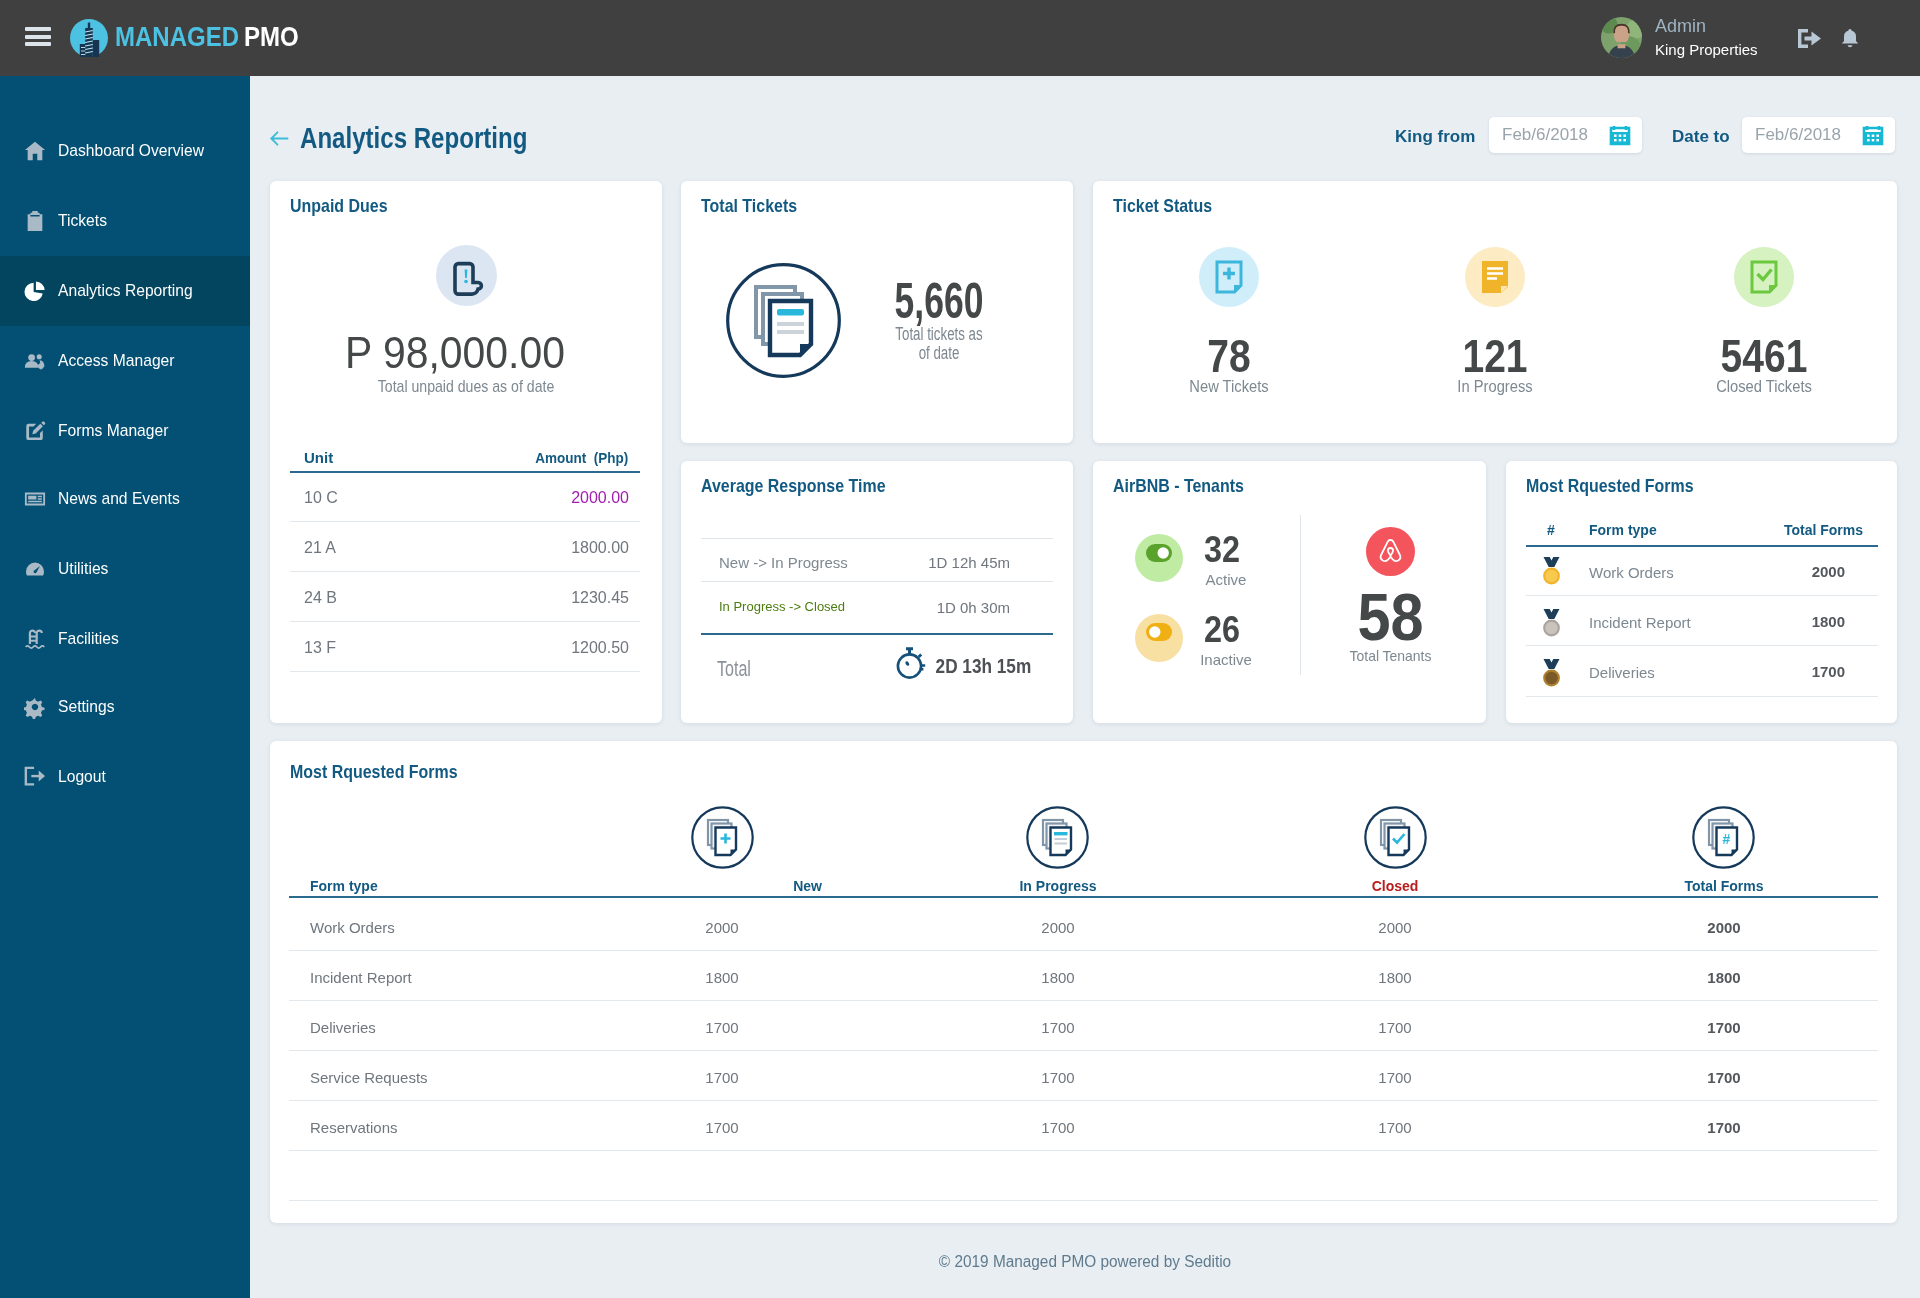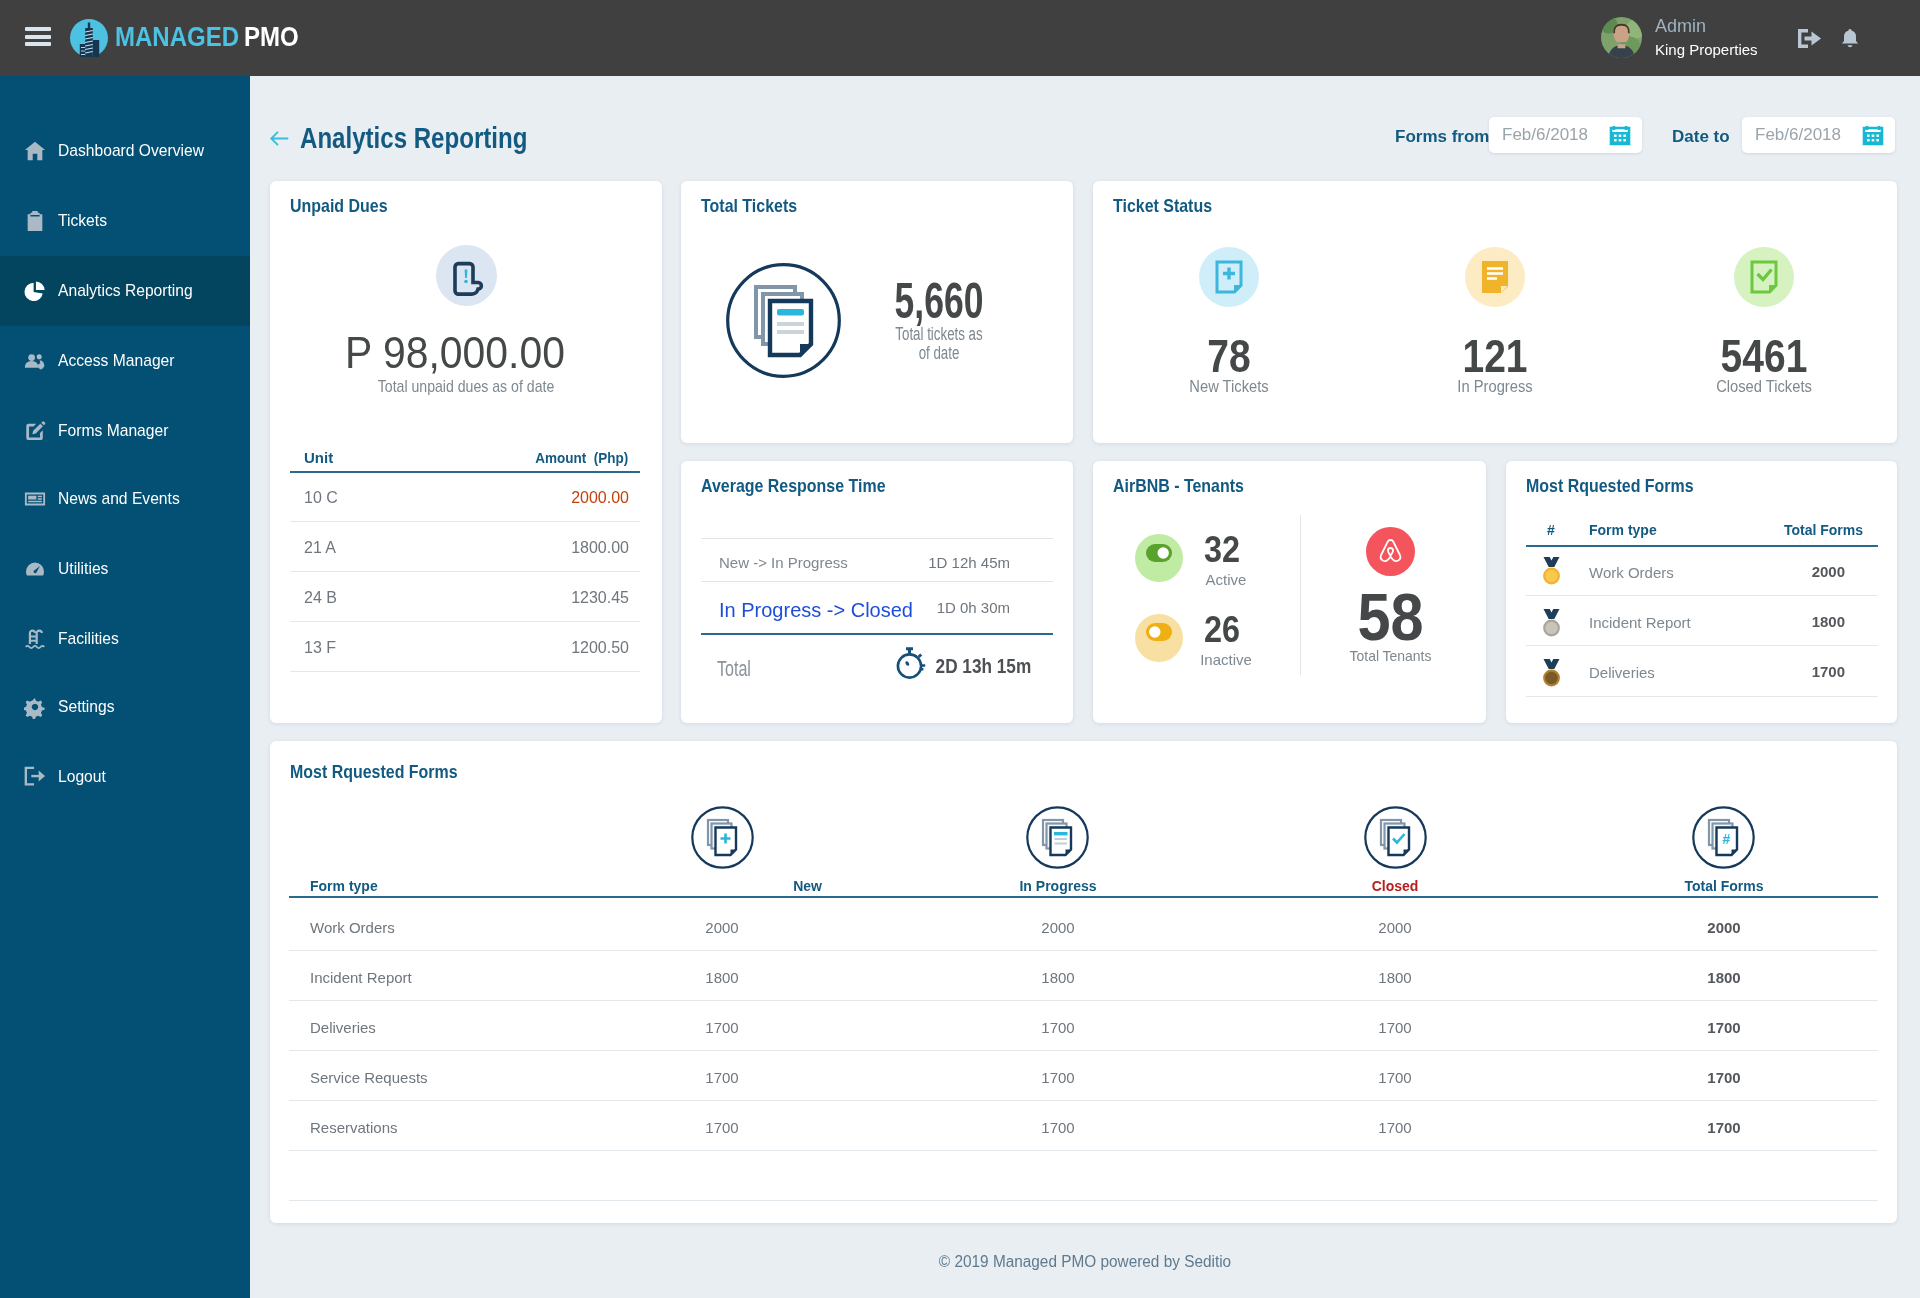--- a/index.html
+++ b/index.html
@@ -166,21 +166,21 @@
           <path d="M8 11 H17" stroke="#a9bac6"></path>
         </svg>
       <div class="tx">Logout</div>
     </div>
   </div>
 
   <svg class="back-arrow" viewBox="0 0 26 22" fill="none" stroke="#3bbcd9" stroke-width="2.4" stroke-linecap="round">
     <path d="M24 11 H3 M11 3 L3 11 L11 19"></path>
   </svg>
   <div class="main-title">Analytics Reporting</div>
-  <div class="datelab" style="left:1395px">Forms from</div>
+  <div class="datelab" style="left:1395px">King from</div>
   <div class="dateinput" style="left:1489px">
     <div class="dtx">Feb/6/2018</div>
     <svg width="22" height="22" viewBox="0 0 22 22">
         <path d="M2 4 h18 v16 H2 z M5 2 v4 M17 2 v4" fill="none" stroke="#17b8d4" stroke-width="2.6"></path>
         <rect x="2" y="8" width="18" height="12" fill="#17b8d4"></rect>
         <g fill="#ffffff">
           <rect x="5" y="10.5" width="2.6" height="2.4"></rect>
           <rect x="9.7" y="10.5" width="2.6" height="2.4"></rect>
           <rect x="14.4" y="10.5" width="2.6" height="2.4"></rect>
           <rect x="5" y="15" width="2.6" height="2.4"></rect>
@@ -213,21 +213,21 @@
       <path d="M7 6 a3.4 3.4 0 0 1 3.4 -3.4 h11.2 a3.4 3.4 0 0 1 3.4 3.4 V21.5 h5.2 a3.4 3.4 0 0 1 3.2 3.4 a3.4 3.4 0 0 1 -3.4 3.2 q-1.2 4.7 -6.2 5 H10.4 a3.4 3.4 0 0 1 -3.4 -3.4z" stroke="#1d3d59" stroke-width="3.6"></path>
       <path d="M16.6 8.5 h2.8 l-0.55 8.5 h-1.7z" fill="#29b7dc"></path>
       <circle cx="18" cy="20.5" r="1.8" fill="#29b7dc"></circle>
     </svg>
     <div style="position:absolute; left:0; top:146px; width:370px; height:52px; line-height:52px; text-align:center; font-size:44px; color:#454849; transform:scaleX(0.93);">P 98,000.00</div>
     <div style="position:absolute; left:0; top:197px; width:392px; height:18px; line-height:18px; text-align:center; font-size:17px; color:#7d8891; transform:scaleX(0.83);">Total unpaid dues as of date</div>
     <div style="position:absolute; left:34px; top:268px; font-size:15px; font-weight:bold; color:#135a82;">Unit</div>
     <div style="position:absolute; right:34px; top:268px; font-size:15px; font-weight:bold; color:#135a82; transform:scaleX(0.9); transform-origin:right center;">Amount&nbsp; (Php)</div>
     <div style="position:absolute; left:20px; top:290px; width:350px; height:2px; background:#2b6a8f;"></div>
     <span style="position:absolute; left:34px; top:308px; font-size:16px; color:#6f767d;">10 C</span>
-    <span style="position:absolute; right:33px; top:308px; font-size:16px; color:#c2410c;">2000.00</span>
+    <span style="position:absolute; right:33px; top:308px; font-size:16px; color:#a21caf;">2000.00</span>
     <span style="position:absolute; left:34px; top:358px; font-size:16px; color:#6f767d;">21 A</span>
     <span style="position:absolute; right:33px; top:358px; font-size:16px; color:#6f767d;">1800.00</span>
     <span style="position:absolute; left:34px; top:408px; font-size:16px; color:#6f767d;">24 B</span>
     <span style="position:absolute; right:33px; top:408px; font-size:16px; color:#6f767d;">1230.45</span>
     <span style="position:absolute; left:34px; top:458px; font-size:16px; color:#6f767d;">13 F</span>
     <span style="position:absolute; right:33px; top:458px; font-size:16px; color:#6f767d;">1200.50</span>
     <div style="position:absolute; left:20px; top:340px; width:350px; height:1px; background:#e3e8ec;"></div>
     <div style="position:absolute; left:20px; top:390px; width:350px; height:1px; background:#e3e8ec;"></div>
     <div style="position:absolute; left:20px; top:440px; width:350px; height:1px; background:#e3e8ec;"></div>
     <div style="position:absolute; left:20px; top:490px; width:350px; height:1px; background:#e3e8ec;"></div>
@@ -280,21 +280,21 @@
     </svg>
     <div style="position:absolute; left:571px; top:149px; width:200px; height:52px; line-height:52px; text-align:center; font-size:47px; font-weight:bold; color:#454849; transform:scaleX(0.83);">5461</div>
     <div style="position:absolute; left:571px; top:197px; width:200px; height:18px; line-height:18px; text-align:center; font-size:16px; color:#7d8891; transform:scaleX(0.92);">Closed Tickets</div>
   </div>
   <div class="card" id="card-art" style="left:681px; top:461px; width:392px; height:262px;">
     <div class="ctitle">Average Response Time</div>
     <div style="position:absolute; left:20px; top:77px; width:352px; height:1px; background:#dfe5e9;"></div>
     <div style="position:absolute; left:38px; top:93px; font-size:15px; color:#7d8891;">New -&gt; In Progress</div>
     <div style="position:absolute; right:63px; top:93px; font-size:15px; color:#6f767d;">1D 12h 45m</div>
     <div style="position:absolute; left:20px; top:120px; width:352px; height:1px; background:#dfe5e9;"></div>
-    <div style="position:absolute; left:38px; top:138px; font-size:20px; color:#1d4ed8;">In Progress -&gt; Closed</div>
+    <div style="position:absolute; left:38px; top:138px; font-size:13px; color:#4d7c0f;">In Progress -&gt; Closed</div>
     <div style="position:absolute; right:63px; top:138px; font-size:15px; color:#6f767d;">1D 0h 30m</div>
     <div style="position:absolute; left:20px; top:172px; width:352px; height:2px; background:#2b6a8f;"></div>
     <div style="position:absolute; left:36px; top:196px; height:24px; line-height:24px; font-size:22px; color:#8a9199; transform:scaleX(0.73); transform-origin:left center;">Total</div>
     <svg style="position:absolute; left:214px; top:185px;" width="31" height="34" viewBox="0 0 31 34" fill="none" stroke="#15507a" stroke-width="2.6">
       <circle cx="14.5" cy="20" r="11.6"></circle>
       <path d="M14.5 8 V3.6 M11 2.8 h7" stroke-width="3"></path>
       <path d="M23.6 11 l2.6 -2.6" stroke-width="2.8"></path>
       <path d="M26.4 19.5 h3.8 M28.4 23.3 h-3.2" stroke-width="2.4"></path>
       <ellipse cx="12.3" cy="17.5" rx="1.6" ry="2.4" transform="rotate(-38 12.3 17.5)" fill="#15507a" stroke="none"></ellipse>
     </svg>

